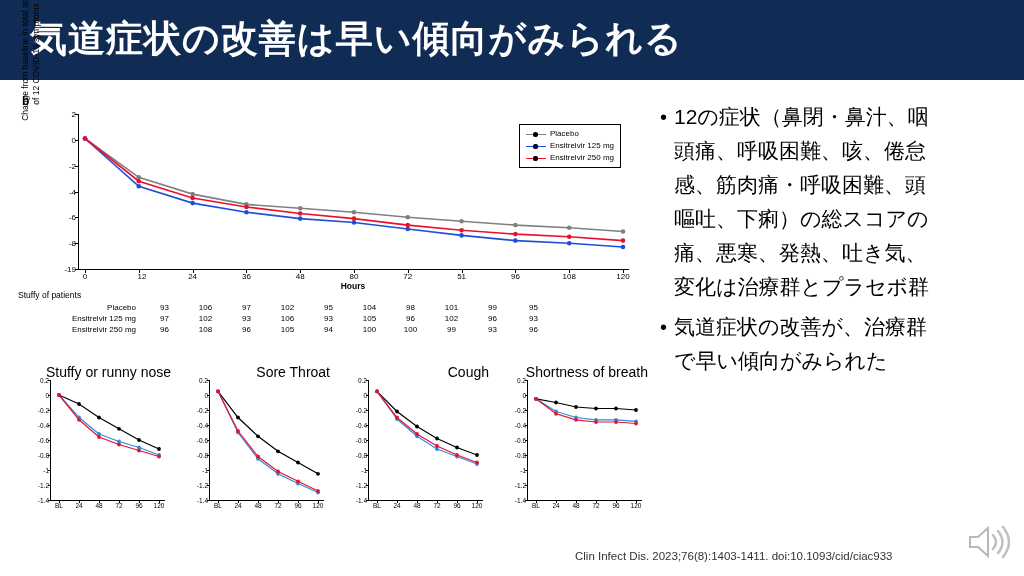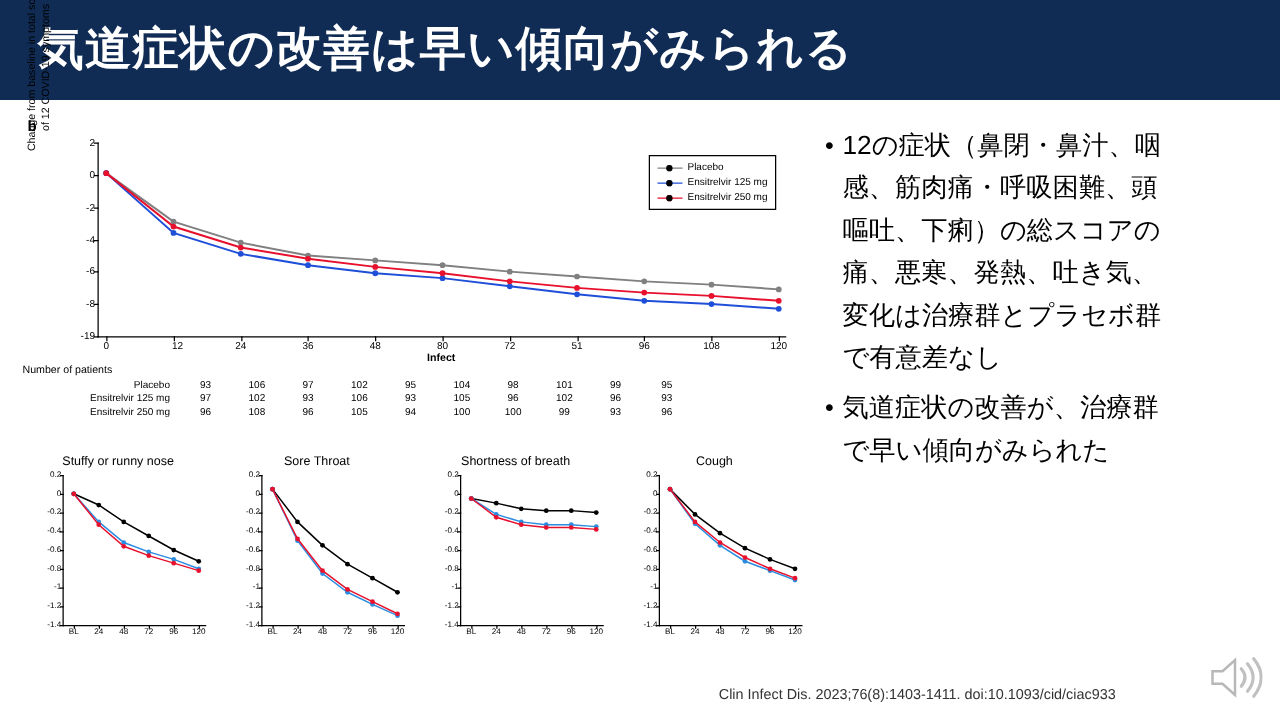--- a/index.html
+++ b/index.html
@@ -35,21 +35,21 @@
   #counts{position:absolute;left:0px;top:198px;width:630px;font-size:8px;color:#000;}
   #counts .hdr{font-size:8.5px;margin-bottom:2px;}
   #counts table{border-collapse:collapse;}
   #counts td{padding:1px 0;font-size:8px;white-space:nowrap;}
   #counts td.name{width:118px;text-align:right;padding-right:8px;}
   #counts td.num{width:41px;text-align:center;}
 
   
   #small-row{position:absolute;left:0px;top:272px;width:630px;height:175px;display:flex;gap:6px;}
   .small-chart{position:relative;width:154px;height:175px;}
-  .small-title{position:absolute;left:0;top:0;width:100%;text-align:center;font-size:10px;color:#000;}
+  .small-title{position:absolute;left:0;top:0;width:100%;text-align:right;font-size:14px;color:#000;}
   .small-plot{position:absolute;left:32px;top:16px;width:114px;height:120px;border-left:1px solid #000;border-bottom:1px solid #000;background:#fff;}
   .sytick{position:absolute;right:100%;margin-right:2px;font-size:6.5px;color:#000;transform:translateY(-50%);white-space:nowrap;}
   .sytickmark{position:absolute;right:100%;width:3px;height:1px;background:#000;}
   .sxtick{position:absolute;top:100%;margin-top:2px;font-size:6.5px;color:#000;transform:translateX(-50%);white-space:nowrap;}
   .sxtickmark{position:absolute;top:100%;width:1px;height:3px;background:#000;}
 
   
   #bullets{position:absolute;left:660px;top:100px;width:350px;}
   .bullet{display:flex;align-items:flex-start;margin-bottom:6px;}
   .bullet .dot{width:14px;flex:0 0 14px;font-size:20px;line-height:34px;color:#000;}
@@ -167,25 +167,25 @@
             <span>Ensitrelvir 125 mg</span>
           </div>
           <div class="legend-row">
             <span class="legend-line" style="border-top-color: rgb(232, 17, 45);">
               <span style="position: absolute; left: 7px; top: -3px; width: 5px; height: 5px; border-radius: 50%; background: rgb(232, 17, 45);"></span>
             </span>
             <span>Ensitrelvir 250 mg</span>
           </div>
         </div>
     </div>
-    <div id="xlabel-top">Infect</div>
+    <div id="xlabel-top">Hours</div>
   </div>
 
   <div id="counts">
-    <div class="hdr">Number of patients</div>
+    <div class="hdr">Stuffy of patients</div>
     <table>
         <tbody id="counts-body">
           <tr>
             <td class="name">Placebo</td>
             <td class="num">93</td>
             <td class="num">106</td>
             <td class="num">97</td>
             <td class="num">102</td>
             <td class="num">95</td>
             <td class="num">104</td>
@@ -335,20 +335,78 @@
           <div class="sxtickmark" style="left: 48px;"></div>
           <div class="sxtick" style="left: 68px;">72</div>
           <div class="sxtickmark" style="left: 68px;"></div>
           <div class="sxtick" style="left: 88px;">96</div>
           <div class="sxtickmark" style="left: 88px;"></div>
           <div class="sxtick" style="left: 108px;">120</div>
           <div class="sxtickmark" style="left: 108px;"></div>
         </div>
       </div>
       <div class="small-chart">
+        <div class="small-title">Cough</div>
+        <div class="small-plot">
+          <svg width="114" height="120" style="position: absolute; left: 0px; top: 0px;">
+            <path d="M8.0 11.3 L28.0 31.5 L48.0 46.5 L68.0 58.5 L88.0 67.5 L108.0 75.0 " fill="none" stroke="#000000" stroke-width="1.2"></path>
+            <circle cx="8.0" cy="11.3" r="1.9" fill="#000000"></circle>
+            <circle cx="28.0" cy="31.5" r="1.9" fill="#000000"></circle>
+            <circle cx="48.0" cy="46.5" r="1.9" fill="#000000"></circle>
+            <circle cx="68.0" cy="58.5" r="1.9" fill="#000000"></circle>
+            <circle cx="88.0" cy="67.5" r="1.9" fill="#000000"></circle>
+            <circle cx="108.0" cy="75.0" r="1.9" fill="#000000"></circle>
+            <path d="M8.0 11.3 L28.0 39.0 L48.0 56.3 L68.0 69.0 L88.0 76.5 L108.0 84.0 " fill="none" stroke="#2b8ce0" stroke-width="1.2"></path>
+            <circle cx="8.0" cy="11.3" r="1.9" fill="#2b8ce0"></circle>
+            <circle cx="28.0" cy="39.0" r="1.9" fill="#2b8ce0"></circle>
+            <circle cx="48.0" cy="56.3" r="1.9" fill="#2b8ce0"></circle>
+            <circle cx="68.0" cy="69.0" r="1.9" fill="#2b8ce0"></circle>
+            <circle cx="88.0" cy="76.5" r="1.9" fill="#2b8ce0"></circle>
+            <circle cx="108.0" cy="84.0" r="1.9" fill="#2b8ce0"></circle>
+            <path d="M8.0 11.3 L28.0 37.5 L48.0 54.0 L68.0 66.0 L88.0 75.0 L108.0 82.5 " fill="none" stroke="#e8112d" stroke-width="1.2"></path>
+            <circle cx="8.0" cy="11.3" r="1.9" fill="#e8112d"></circle>
+            <circle cx="28.0" cy="37.5" r="1.9" fill="#e8112d"></circle>
+            <circle cx="48.0" cy="54.0" r="1.9" fill="#e8112d"></circle>
+            <circle cx="68.0" cy="66.0" r="1.9" fill="#e8112d"></circle>
+            <circle cx="88.0" cy="75.0" r="1.9" fill="#e8112d"></circle>
+            <circle cx="108.0" cy="82.5" r="1.9" fill="#e8112d"></circle>
+          </svg>
+          <div class="sytick" style="top: 0px;">0.2</div>
+          <div class="sytickmark" style="top: 0px;"></div>
+          <div class="sytick" style="top: 15px;">0</div>
+          <div class="sytickmark" style="top: 15px;"></div>
+          <div class="sytick" style="top: 30px;">-0.2</div>
+          <div class="sytickmark" style="top: 30px;"></div>
+          <div class="sytick" style="top: 45px;">-0.4</div>
+          <div class="sytickmark" style="top: 45px;"></div>
+          <div class="sytick" style="top: 60px;">-0.6</div>
+          <div class="sytickmark" style="top: 60px;"></div>
+          <div class="sytick" style="top: 75px;">-0.8</div>
+          <div class="sytickmark" style="top: 75px;"></div>
+          <div class="sytick" style="top: 90px;">-1</div>
+          <div class="sytickmark" style="top: 90px;"></div>
+          <div class="sytick" style="top: 105px;">-1.2</div>
+          <div class="sytickmark" style="top: 105px;"></div>
+          <div class="sytick" style="top: 120px;">-1.4</div>
+          <div class="sytickmark" style="top: 120px;"></div>
+          <div class="sxtick" style="left: 8px;">BL</div>
+          <div class="sxtickmark" style="left: 8px;"></div>
+          <div class="sxtick" style="left: 28px;">24</div>
+          <div class="sxtickmark" style="left: 28px;"></div>
+          <div class="sxtick" style="left: 48px;">48</div>
+          <div class="sxtickmark" style="left: 48px;"></div>
+          <div class="sxtick" style="left: 68px;">72</div>
+          <div class="sxtickmark" style="left: 68px;"></div>
+          <div class="sxtick" style="left: 88px;">96</div>
+          <div class="sxtickmark" style="left: 88px;"></div>
+          <div class="sxtick" style="left: 108px;">120</div>
+          <div class="sxtickmark" style="left: 108px;"></div>
+        </div>
+      </div>
+      <div class="small-chart">
         <div class="small-title">Shortness of breath</div>
         <div class="small-plot">
           <svg width="114" height="120" style="position: absolute; left: 0px; top: 0px;">
             <path d="M8.0 18.8 L28.0 22.5 L48.0 27.0 L68.0 28.5 L88.0 28.5 L108.0 30.0 " fill="none" stroke="#000000" stroke-width="1.2"></path>
             <circle cx="8.0" cy="18.8" r="1.9" fill="#000000"></circle>
             <circle cx="28.0" cy="22.5" r="1.9" fill="#000000"></circle>
             <circle cx="48.0" cy="27.0" r="1.9" fill="#000000"></circle>
             <circle cx="68.0" cy="28.5" r="1.9" fill="#000000"></circle>
             <circle cx="88.0" cy="28.5" r="1.9" fill="#000000"></circle>
             <circle cx="108.0" cy="30.0" r="1.9" fill="#000000"></circle>
@@ -392,91 +450,33 @@
           <div class="sxtick" style="left: 48px;">48</div>
           <div class="sxtickmark" style="left: 48px;"></div>
           <div class="sxtick" style="left: 68px;">72</div>
           <div class="sxtickmark" style="left: 68px;"></div>
           <div class="sxtick" style="left: 88px;">96</div>
           <div class="sxtickmark" style="left: 88px;"></div>
           <div class="sxtick" style="left: 108px;">120</div>
           <div class="sxtickmark" style="left: 108px;"></div>
         </div>
       </div>
-      <div class="small-chart">
-        <div class="small-title">Cough</div>
-        <div class="small-plot">
-          <svg width="114" height="120" style="position: absolute; left: 0px; top: 0px;">
-            <path d="M8.0 11.3 L28.0 31.5 L48.0 46.5 L68.0 58.5 L88.0 67.5 L108.0 75.0 " fill="none" stroke="#000000" stroke-width="1.2"></path>
-            <circle cx="8.0" cy="11.3" r="1.9" fill="#000000"></circle>
-            <circle cx="28.0" cy="31.5" r="1.9" fill="#000000"></circle>
-            <circle cx="48.0" cy="46.5" r="1.9" fill="#000000"></circle>
-            <circle cx="68.0" cy="58.5" r="1.9" fill="#000000"></circle>
-            <circle cx="88.0" cy="67.5" r="1.9" fill="#000000"></circle>
-            <circle cx="108.0" cy="75.0" r="1.9" fill="#000000"></circle>
-            <path d="M8.0 11.3 L28.0 39.0 L48.0 56.3 L68.0 69.0 L88.0 76.5 L108.0 84.0 " fill="none" stroke="#2b8ce0" stroke-width="1.2"></path>
-            <circle cx="8.0" cy="11.3" r="1.9" fill="#2b8ce0"></circle>
-            <circle cx="28.0" cy="39.0" r="1.9" fill="#2b8ce0"></circle>
-            <circle cx="48.0" cy="56.3" r="1.9" fill="#2b8ce0"></circle>
-            <circle cx="68.0" cy="69.0" r="1.9" fill="#2b8ce0"></circle>
-            <circle cx="88.0" cy="76.5" r="1.9" fill="#2b8ce0"></circle>
-            <circle cx="108.0" cy="84.0" r="1.9" fill="#2b8ce0"></circle>
-            <path d="M8.0 11.3 L28.0 37.5 L48.0 54.0 L68.0 66.0 L88.0 75.0 L108.0 82.5 " fill="none" stroke="#e8112d" stroke-width="1.2"></path>
-            <circle cx="8.0" cy="11.3" r="1.9" fill="#e8112d"></circle>
-            <circle cx="28.0" cy="37.5" r="1.9" fill="#e8112d"></circle>
-            <circle cx="48.0" cy="54.0" r="1.9" fill="#e8112d"></circle>
-            <circle cx="68.0" cy="66.0" r="1.9" fill="#e8112d"></circle>
-            <circle cx="88.0" cy="75.0" r="1.9" fill="#e8112d"></circle>
-            <circle cx="108.0" cy="82.5" r="1.9" fill="#e8112d"></circle>
-          </svg>
-          <div class="sytick" style="top: 0px;">0.2</div>
-          <div class="sytickmark" style="top: 0px;"></div>
-          <div class="sytick" style="top: 15px;">0</div>
-          <div class="sytickmark" style="top: 15px;"></div>
-          <div class="sytick" style="top: 30px;">-0.2</div>
-          <div class="sytickmark" style="top: 30px;"></div>
-          <div class="sytick" style="top: 45px;">-0.4</div>
-          <div class="sytickmark" style="top: 45px;"></div>
-          <div class="sytick" style="top: 60px;">-0.6</div>
-          <div class="sytickmark" style="top: 60px;"></div>
-          <div class="sytick" style="top: 75px;">-0.8</div>
-          <div class="sytickmark" style="top: 75px;"></div>
-          <div class="sytick" style="top: 90px;">-1</div>
-          <div class="sytickmark" style="top: 90px;"></div>
-          <div class="sytick" style="top: 105px;">-1.2</div>
-          <div class="sytickmark" style="top: 105px;"></div>
-          <div class="sytick" style="top: 120px;">-1.4</div>
-          <div class="sytickmark" style="top: 120px;"></div>
-          <div class="sxtick" style="left: 8px;">BL</div>
-          <div class="sxtickmark" style="left: 8px;"></div>
-          <div class="sxtick" style="left: 28px;">24</div>
-          <div class="sxtickmark" style="left: 28px;"></div>
-          <div class="sxtick" style="left: 48px;">48</div>
-          <div class="sxtickmark" style="left: 48px;"></div>
-          <div class="sxtick" style="left: 68px;">72</div>
-          <div class="sxtickmark" style="left: 68px;"></div>
-          <div class="sxtick" style="left: 88px;">96</div>
-          <div class="sxtickmark" style="left: 88px;"></div>
-          <div class="sxtick" style="left: 108px;">120</div>
-          <div class="sxtickmark" style="left: 108px;"></div>
-        </div>
-      </div>
     </div>
 </div>
 
 <div id="bullets">
     <div class="bullet">
       <div class="dot">•</div>
       <div class="txt">
         <div>12の症状（鼻閉・鼻汁、咽</div>
+        <div>頭痛、呼吸困難、咳、倦怠</div>
         <div>感、筋肉痛・呼吸困難、頭</div>
         <div>嘔吐、下痢）の総スコアの</div>
         <div>痛、悪寒、発熱、吐き気、</div>
         <div>変化は治療群とプラセボ群</div>
-        <div>で有意差なし</div>
       </div>
     </div>
     <div class="bullet">
       <div class="dot">•</div>
       <div class="txt">
         <div>気道症状の改善が、治療群</div>
         <div>で早い傾向がみられた</div>
       </div>
     </div>
   </div>

